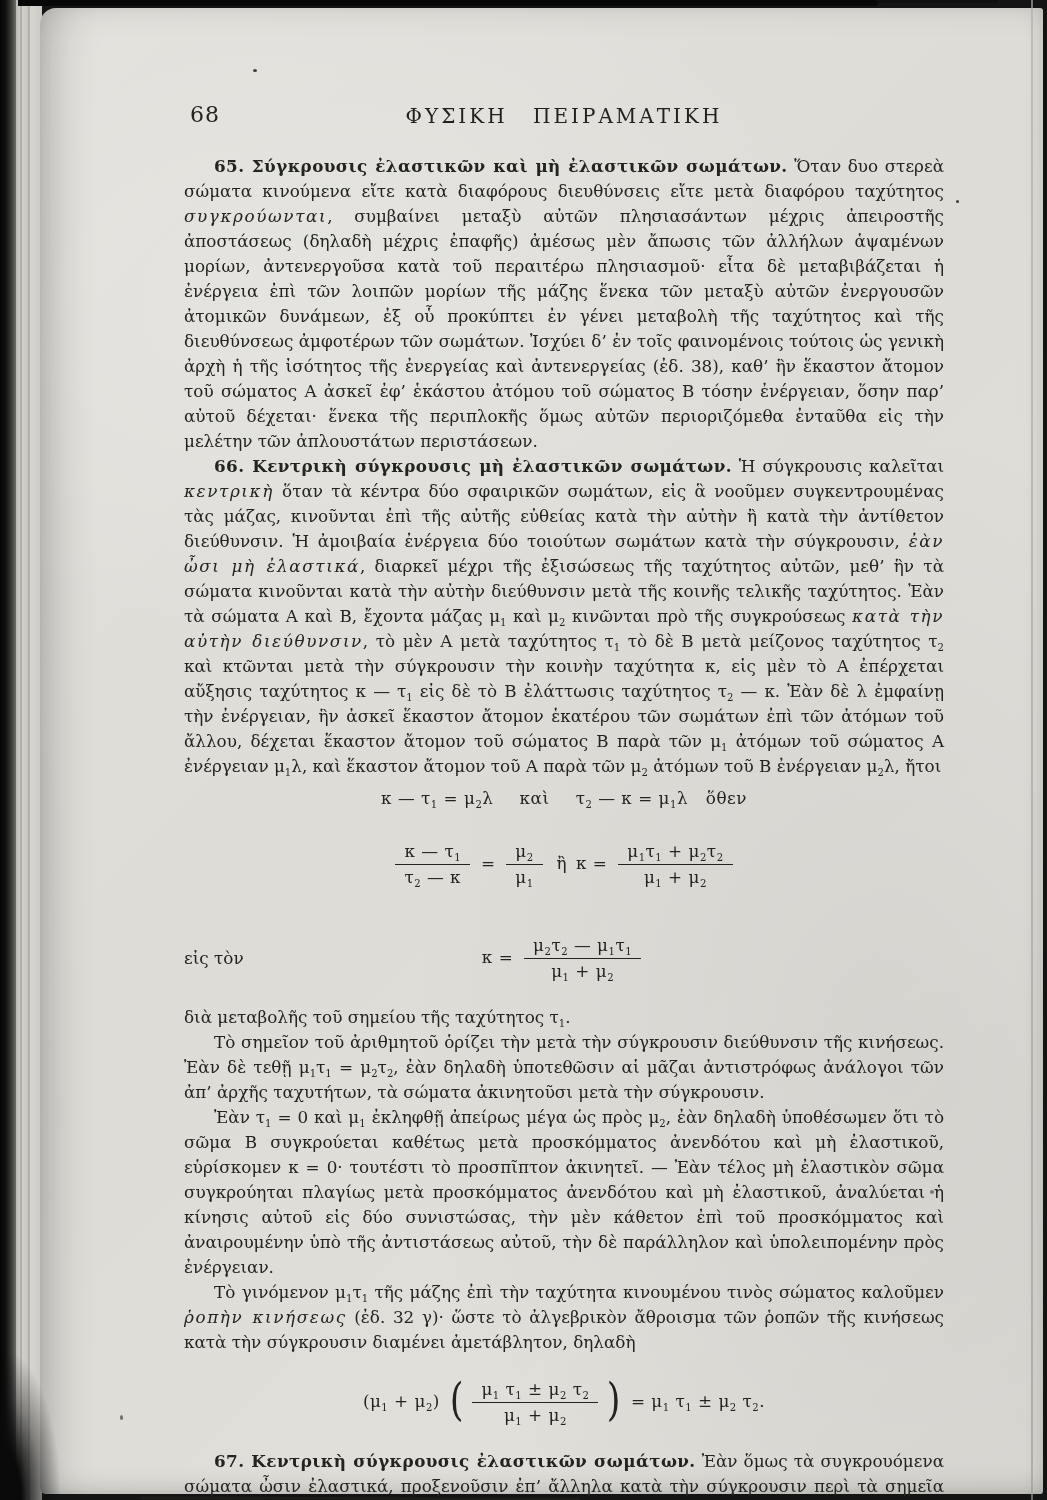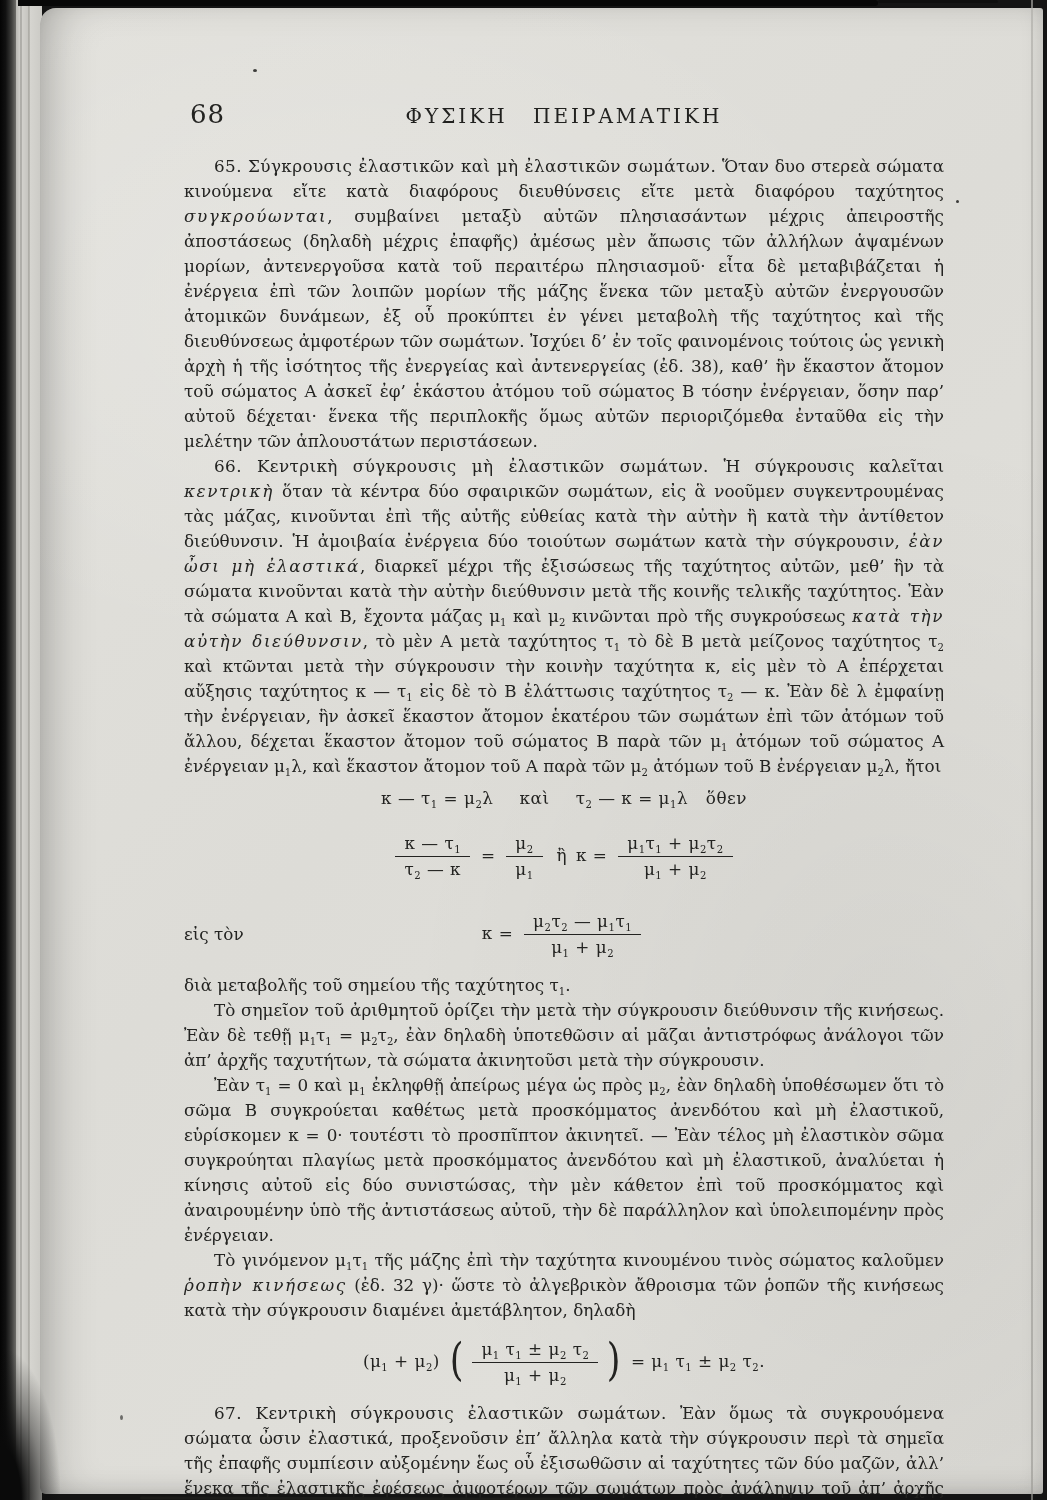--- a/index.html
+++ b/index.html
@@ -63,33 +63,33 @@
   .speck.s4{left:120px;top:1415px;width:3px;height:5px;opacity:.7;}
 
   
   .page-content{
     position:absolute;left:144px;top:92px;width:760px;
     color:#232321;
     font-size:16.8px;line-height:25px;text-align:justify;
     text-rendering:optimizeLegibility;
   }
   .page-header{position:relative;height:36px;margin-bottom:18px;}
-  .page-number{position:absolute;left:6px;top:2px;font-size:26px;letter-spacing:1px;}
+  .page-number{position:absolute;left:6px;top:2px;font-size:22px;letter-spacing:1px;}
   .running-title{display:block;text-align:center;font-size:20px;letter-spacing:3px;word-spacing:16px;padding-top:4px;color:#21211f;}
 
   .para{margin:0;}
   .para.indent{text-indent:30px;}
-  .b{font-weight:normal;letter-spacing:.4px;}
+  .b{font-weight:bold;letter-spacing:.4px;}
   .em{font-style:italic;letter-spacing:1.6px;}
   sub{font-size:.6em;line-height:0;}
 
   .formula-row{position:relative;text-align:center;padding:7px 0 6px;text-indent:0;}
   .formula-left{position:absolute;left:0;top:50%;transform:translateY(-50%);}
   .formula{display:inline-block;letter-spacing:.5px;}
-  .frac{display:inline-block;vertical-align:middle;margin:8px 5px;line-height:23px;}
+  .frac{display:inline-block;vertical-align:middle;margin:16px 5px;line-height:23px;}
   .frac .num{display:block;border-bottom:1.4px solid #232321;padding:0 9px 1px;}
   .frac .den{display:block;padding:1px 9px 0;}
   .bigparen{
     display:inline-block;font-size:44px;font-weight:400;vertical-align:middle;
     line-height:0;position:relative;top:-3px;margin:0 2px;transform:scaleX(.8);
   }
 </style>
 </head>
 <body>
 

